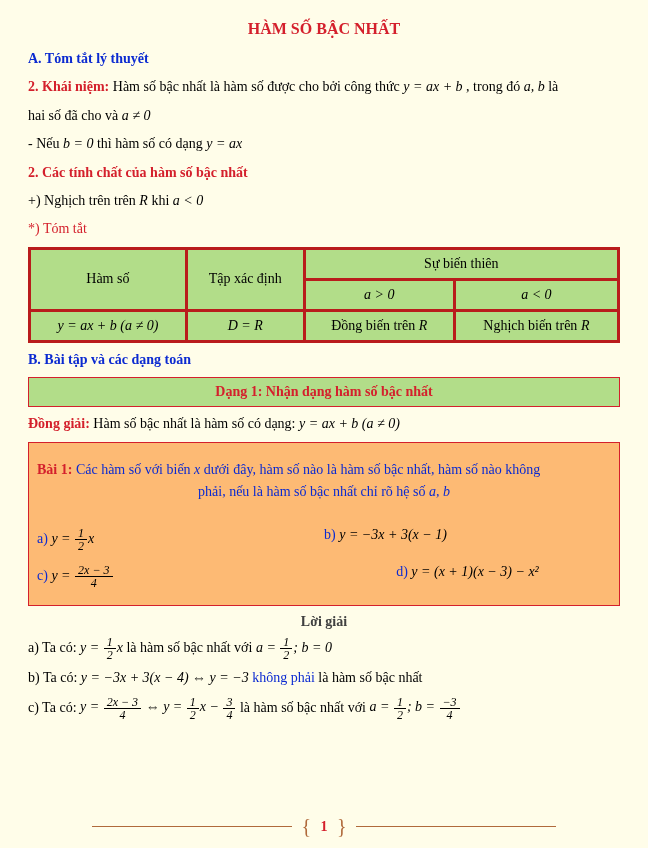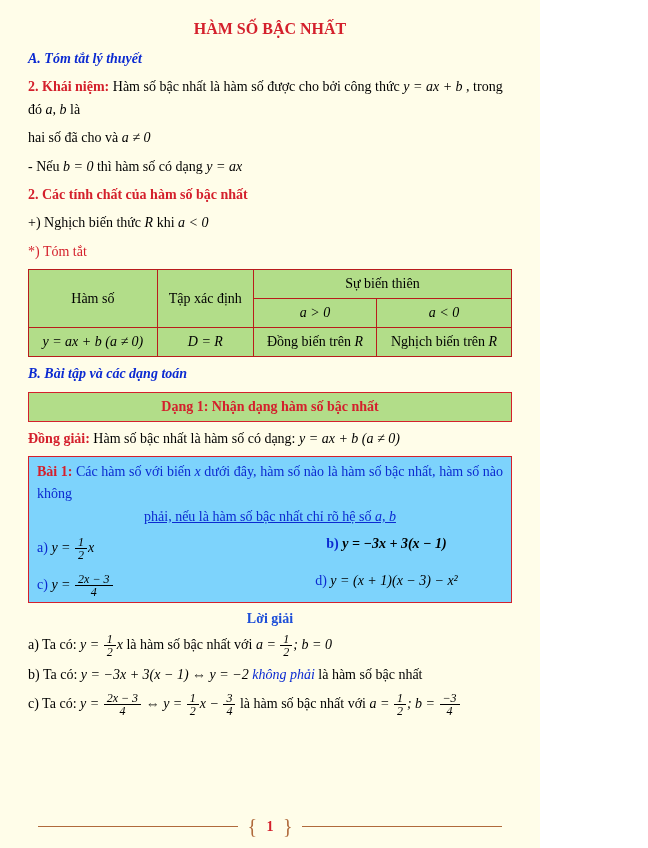--- a/index.html
+++ b/index.html
@@ -3,83 +3,83 @@
 <meta charset="utf-8">
 <style>
   body {
     margin: 0;
     padding: 0;
     font-family: "Times New Roman", serif;
     font-size: 14px;
     background: #fff;
   }
   .page {
-    width: 540px;
+    width: 648px;
     height: 848px;
     box-sizing: border-box;
     padding: 20px 28px 0 28px;
     position: relative;
     background: #FFFDE9;
   }
   .title {
     text-align: center;
     font-weight: bold;
     color: #d4202c;
     font-size: 16px;
     margin-bottom: 10px;
   }
-  .blue { color: #0b2ad1; font-style: italic; }
+  .blue { color: #0b2ad1; }
   .red { color: #d4202c; }
   .black { color: #000; }
   .bold { font-weight: bold; }
   p.line { margin: 6px 0; line-height: 1.6; }
   .math { font-style: italic; font-family: "Times New Roman", serif; }
   table.summary {
     border-collapse: collapse;
     width: 100%;
     margin: 4px 0 6px 0;
   }
   table.summary td, table.summary th {
-    border: 1px solid #b91c1c;
+    border: 3px solid #b91c1c;
     padding: 6px 4px;
     text-align: center;
     font-size: 14px;
     background: #b2dd89;
   }
   .dang1 {
     border: 1px solid #d4202c;
     background: #b2dd89;
     text-align: center;
     padding: 6px 4px;
     font-weight: bold;
     color: #d4202c;
     margin: 6px 0;
   }
   .bai1 {
     border: 1.5px solid #d4202c;
-    background: #7dd3fc;
-    padding: 4px 8px;
+    background: #fdba74;
+    padding: 16px 8px;
     margin: 6px 0;
   }
   .bai1-head {
     color: #0b2ad1;
     line-height: 1.6;
     text-align: justify;
   }
   .options {
     display: grid;
     grid-template-columns: 1fr 1fr;
     row-gap: 12px;
-    margin-top: 8px;
+    margin-top: 24px;
   }
   .opt { color: #000; }
   .opt .lab { color: #0b2ad1; }
   .loigiai {
     text-align: center;
-    color: #1d4ed8;
+    color: #404040;
     font-weight: bold;
     margin: 8px 0 4px 0;
   }
   .frac {
     display: inline-block;
     vertical-align: middle;
     text-align: center;
     font-style: italic;
     line-height: 1;
     margin: 0 1px;
@@ -125,21 +125,21 @@
   <p class="line black">
     <span>- Nếu </span>
     <span class="math">b = 0</span>
     <span> thì hàm số có dạng </span>
     <span class="math">y = ax</span>
   </p>
 
   <p class="line bold red">2. Các tính chất của hàm số bậc nhất</p>
 
   <p class="line black">
-    <span>+) Nghịch biến thức </span>
+    <span>+) Nghịch trên trên </span>
     <span class="math">R</span>
     <span> khi </span>
     <span class="math">a &lt; 0</span>
   </p>
   <p class="line red">*) Tóm tắt</p>
 
   <table class="summary">
     <tbody>
         <tr>
       <td rowspan="2">Hàm số</td>
@@ -172,33 +172,33 @@
     <span class="black">  Hàm số bậc nhất là hàm số có dạng: </span>
     <span class="math black">y = ax + b (a ≠ 0)</span>
   </p>
 
   <div class="bai1">
     <div class="bai1-head">
       <span class="red bold">Bài 1:</span>
       <span> Các hàm số với biến </span>
       <span class="math">x</span>
       <span> dưới đây, hàm số nào là hàm số bậc nhất, hàm số nào không</span>
-      <div style="text-align:center;text-decoration:underline;">
+      <div style="text-align:center;">
         <span>phải, nếu là hàm số bậc nhất chỉ rõ hệ số </span>
         <span class="math">a, b</span>
       </div>
     </div>
     <div class="options">
       <div class="opt">
         <span class="lab">a)</span>
         <span class="math">
           <span>y = </span><span class="frac"><span class="n">1</span><span class="d">2</span></span><span>x</span>
         </span>
       </div>
-      <div class="opt" style="text-align:center;font-weight:bold;">
+      <div class="opt" style="">
         <span class="lab">b)</span>
         <span class="math">y = −3x + 3(x − 1)</span>
       </div>
       <div class="opt">
         <span class="lab">c)</span>
         <span class="math">
           <span>y = </span><span class="frac"><span class="n">2x − 3</span><span class="d">4</span></span>
         </span>
       </div>
       <div class="opt" style="text-align:center;">
@@ -216,21 +216,21 @@
       <span>y = </span><span class="frac"><span class="n">1</span><span class="d">2</span></span><span>x</span>
     </span>
     <span> là hàm số bậc nhất với </span>
     <span class="math">
       <span>a = </span><span class="frac"><span class="n">1</span><span class="d">2</span></span><span>; b = 0</span>
     </span>
   </p>
 
   <p class="line black">
     <span>b) Ta có: </span>
-    <span class="math">y = −3x + 3(x − 1) ⇔ y = −2 </span>
+    <span class="math">y = −3x + 3(x − 4) ⇔ y = −3 </span>
     <span class="blue">không phải</span>
     <span> là hàm số bậc nhất</span>
   </p>
 
   <p class="line black">
     <span>c) Ta có: </span>
     <span class="math">
       <span>y = </span><span class="frac"><span class="n">2x − 3</span><span class="d">4</span></span><span> ⇔ y = </span><span class="frac"><span class="n">1</span><span class="d">2</span></span><span>x − </span><span class="frac"><span class="n">3</span><span class="d">4</span></span>
     </span>
     <span> là hàm số bậc nhất với </span>

